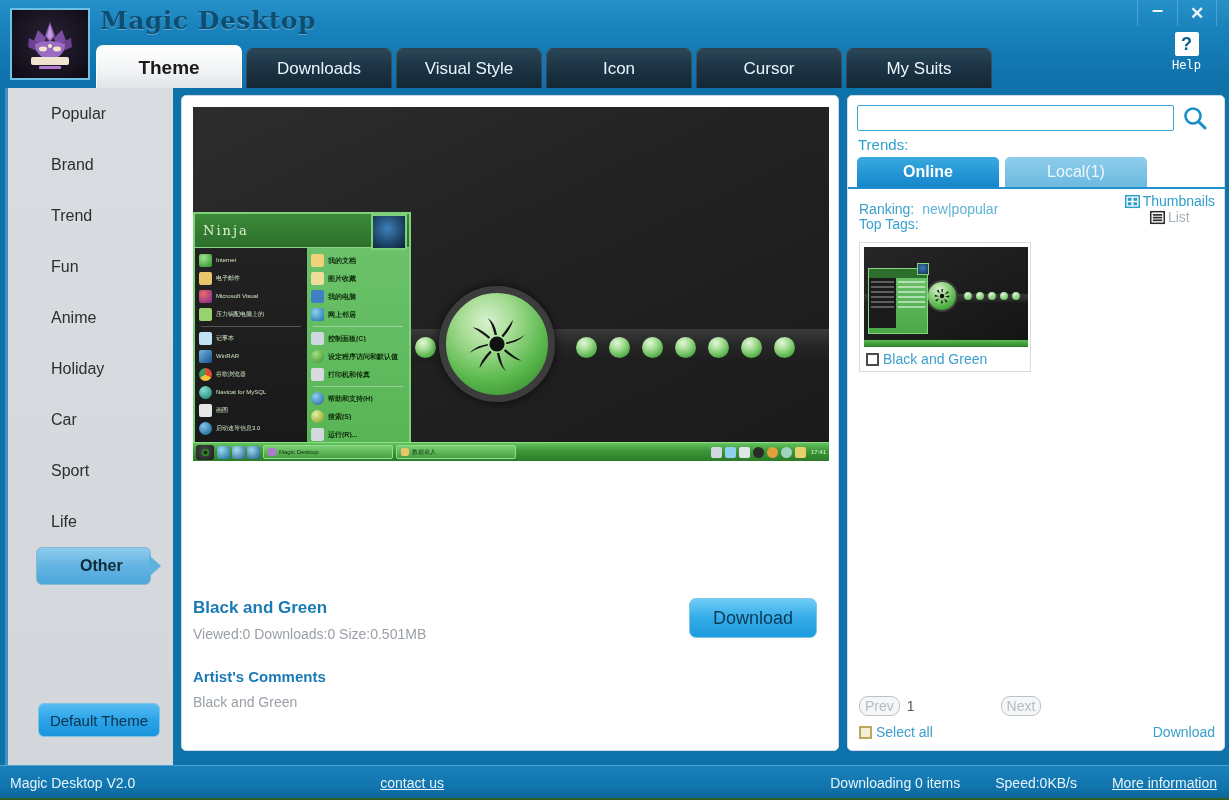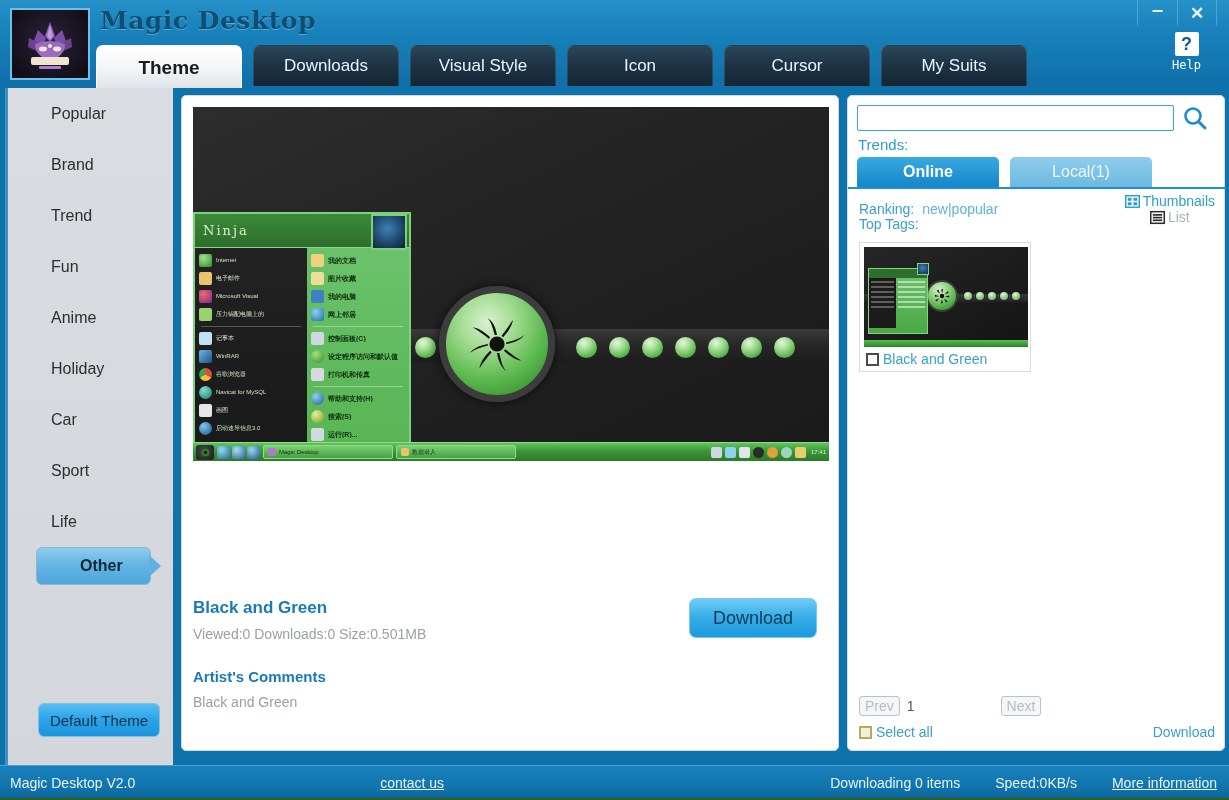--- a/index.html
+++ b/index.html
@@ -69,21 +69,21 @@
     font-family: "Liberation Sans", sans-serif;
   }
   .help-label {
     font-family: "DejaVu Sans Mono", monospace;
     font-size: 12px; color: #ffffff; margin-top: 2px;
   }
 
   
   .tabs {
     position: absolute; left: 96px; top: 45px;
-    display: flex; gap: 11px;
+    display: flex; align-items: flex-end; gap: 4px;
   }
   .tab {
     height: 41px; min-width: 146px; padding: 0 18px;
     display: flex; align-items: center; justify-content: center;
     font-size: 17px; color: #e9f4fb;
     background: linear-gradient(180deg, #2b4758 0%, #1d3445 45%, #132634 100%);
     border-radius: 7px 7px 0 0;
     border: 1px solid rgba(255,255,255,0.12);
     border-bottom: none;
     cursor: pointer;
@@ -294,21 +294,21 @@
     display: flex; align-items: center; justify-content: center;
     font-size: 16px; cursor: pointer;
     border-radius: 5px 5px 0 0;
   }
   .ol-tab.active {
     background: linear-gradient(180deg, #39a9e0 0%, #1486cb 100%);
     color: #ffffff; font-weight: bold;
   }
   .ol-tab.inactive {
     background: linear-gradient(180deg, #8ecdeb 0%, #6db9e0 100%);
-    color: #eef7fc; margin-left: 11px;
+    color: #eef7fc; margin-left: 6px;
   }
   .ol-underline {
     position: absolute; left: 0; top: 91px; width: 378px; height: 2px;
     background: #1f8fcf;
   }
   .rank-row {
     position: absolute; left: 11px; top: 97px; width: 356px;
     display: flex; align-items: center;
     font-size: 14px; color: #3a9fcd;
   }
@@ -380,21 +380,21 @@
     flex: none; cursor: pointer;
   }
 
   
   .pager {
     position: absolute; left: 11px; bottom: 34px; width: 356px;
     display: flex; align-items: center;
     font-size: 14px; color: #7d7d7d;
   }
   .pg-btn {
-    padding: 1px 5px; border: 1px solid #b9c2c8; border-radius: 3px;
+    padding: 1px 5px; border: 1px solid #b9c2c8; border-radius: 9px;
     color: #b2bcc2; background: #f4f6f7; cursor: pointer;
   }
   .pg-num { margin-left: 7px; color: #555; }
   .pg-next { margin-left: 86px; }
   .selall {
     position: absolute; left: 11px; bottom: 10px; width: 356px;
     display: flex; align-items: center;
     font-size: 14px; color: #3a9fcd;
   }
   .sa-check {

